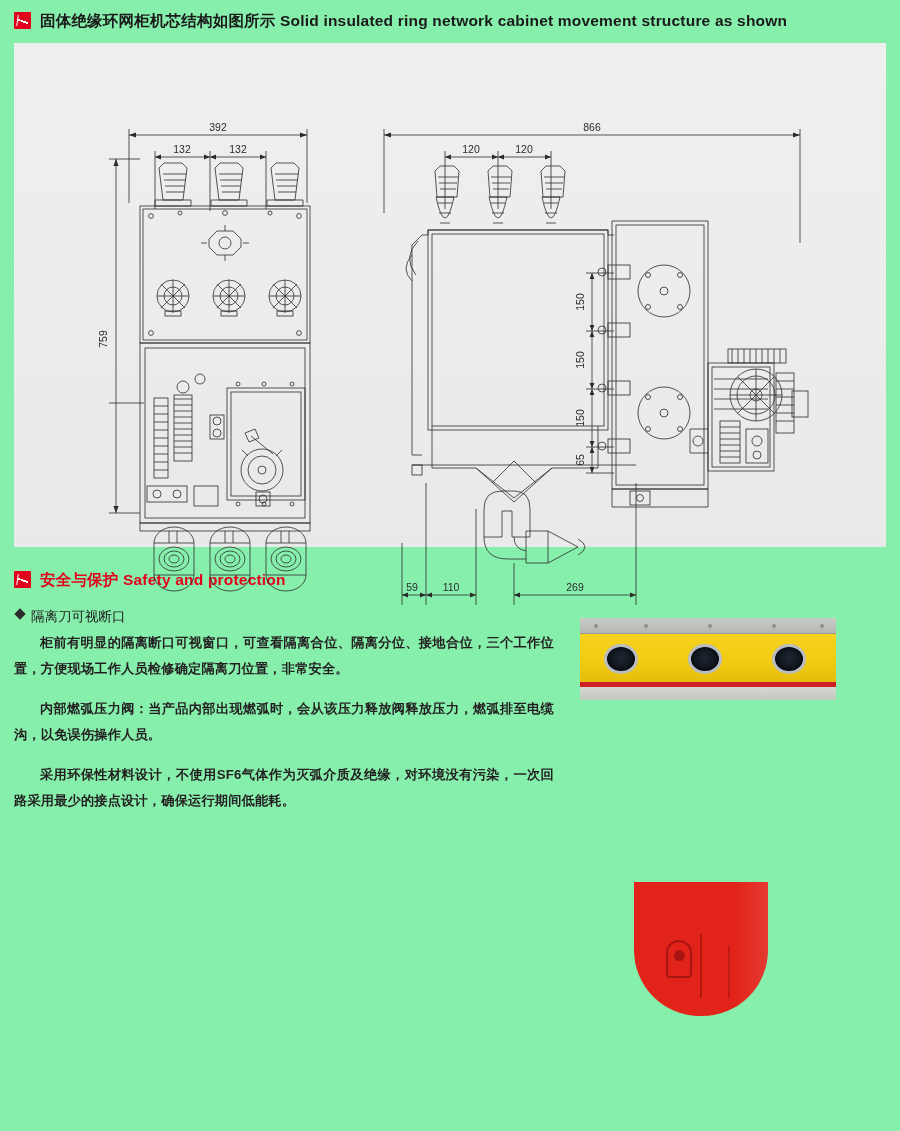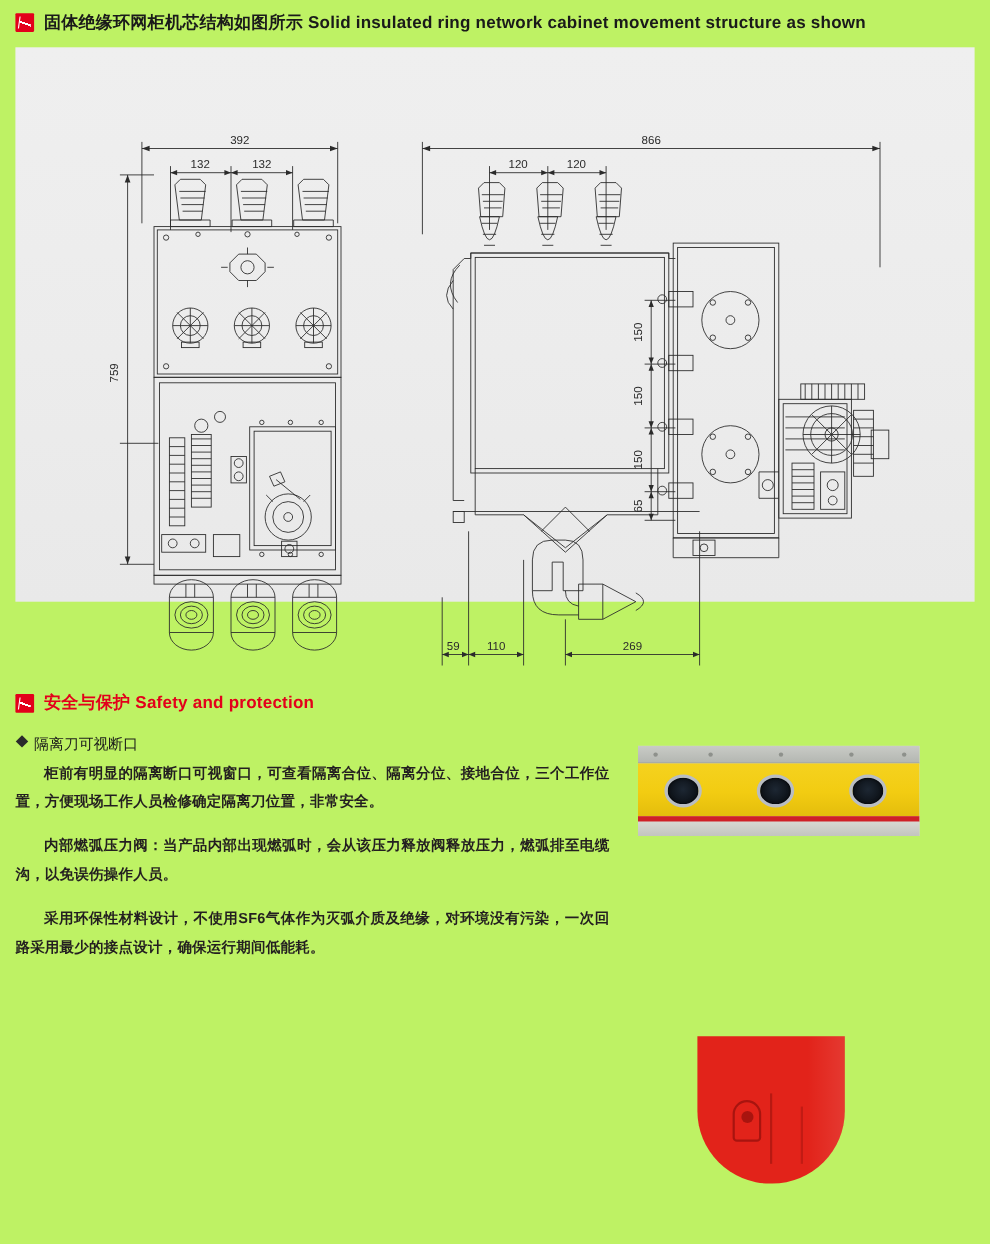--- a/index.html
+++ b/index.html
@@ -6,21 +6,21 @@
   html, body {
     margin: 0; padding: 0;
     width: 900px;
     background: #ffffff;
     font-family: "Liberation Sans", sans-serif;
   }
   .page {
     position: relative;
     width: 900px;
     min-height: 1131px;
-    background: #bef264;
+    background: #86efac;
     overflow: hidden;
   }
 
   
   .sec-head {
     display: flex;
     align-items: center;
     gap: 9px;
     padding: 0 0 0 14px;
   }
@@ -64,21 +64,21 @@
   .drawing-panel {
     margin: 14px 14px 0 14px;
     width: 872px;
     height: 504px;
     background: linear-gradient(180deg,#efefef 0%, #ececec 55%, #e9e9e9 100%);
     position: relative;
   }
   .drawing-panel svg { display: block; }
 
   
-  #header-2 { margin-top: 84px; }
+  #header-2 { margin-top: 24px; }
 
   .content-area {
     display: flex;
     padding: 22px 14px 0 14px;
     gap: 0;
   }
   .text-col { width: 560px; flex: 0 0 560px; }
   .img-col  { width: 312px; flex: 0 0 312px; position: relative; }
 
   .bullet-row {

